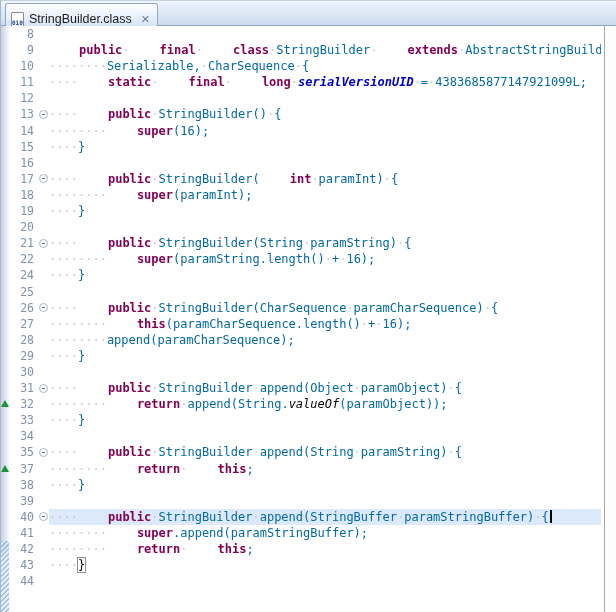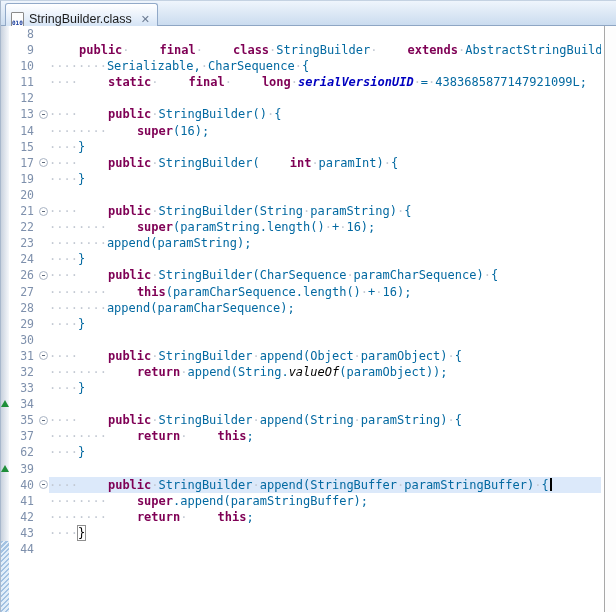--- a/index.html
+++ b/index.html
@@ -100,39 +100,41 @@
       </div>
     <div class="rows" id="rows">
         <div class="row"><span class="lnum">8</span><span class="foldcell"></span><span class="code"></span></div>
         <div class="row"><span class="lnum">9</span><span class="foldcell"></span><span class="code"><span class="tok-k">public</span><span class="ws">·</span><span class="tok-k">final</span><span class="ws">·</span><span class="tok-k">class</span><span class="ws">·</span><span class="tok-p">StringBuilder</span><span class="ws">·</span><span class="tok-k">extends</span><span class="ws">·</span><span class="tok-p">AbstractStringBuilder</span><span class="ws">·</span><span class="tok-k">implements</span></span></div>
         <div class="row"><span class="lnum">10</span><span class="foldcell"></span><span class="code"><span class="ws">·</span><span class="ws">·</span><span class="ws">·</span><span class="ws">·</span><span class="ws">·</span><span class="ws">·</span><span class="ws">·</span><span class="ws">·</span><span class="tok-p">Serializable,</span><span class="ws">·</span><span class="tok-p">CharSequence</span><span class="ws">·</span><span class="tok-p">{</span></span></div>
         <div class="row"><span class="lnum">11</span><span class="foldcell"></span><span class="code"><span class="ws">·</span><span class="ws">·</span><span class="ws">·</span><span class="ws">·</span><span class="tok-k">static</span><span class="ws">·</span><span class="tok-k">final</span><span class="ws">·</span><span class="tok-k">long</span><span class="ws">·</span><span class="tok-sf">serialVersionUID</span><span class="ws">·</span><span class="tok-p">=</span><span class="ws">·</span><span class="tok-p">4383685877147921099L;</span></span></div>
         <div class="row"><span class="lnum">12</span><span class="foldcell"></span><span class="code"></span></div>
         <div class="row"><span class="lnum">13</span><span class="foldcell"><span class="fold"></span></span><span class="code"><span class="ws">·</span><span class="ws">·</span><span class="ws">·</span><span class="ws">·</span><span class="tok-k">public</span><span class="ws">·</span><span class="tok-p">StringBuilder()</span><span class="ws">·</span><span class="tok-p">{</span></span></div>
         <div class="row"><span class="lnum">14</span><span class="foldcell"></span><span class="code"><span class="ws">·</span><span class="ws">·</span><span class="ws">·</span><span class="ws">·</span><span class="ws">·</span><span class="ws">·</span><span class="ws">·</span><span class="ws">·</span><span class="tok-k">super</span><span class="tok-p">(16);</span></span></div>
         <div class="row"><span class="lnum">15</span><span class="foldcell"></span><span class="code"><span class="ws">·</span><span class="ws">·</span><span class="ws">·</span><span class="ws">·</span><span class="tok-p">}</span></span></div>
+        <div class="row"><span class="lnum">16</span><span class="foldcell"></span><span class="code"></span></div>
         <div class="row"><span class="lnum">17</span><span class="foldcell"><span class="fold"></span></span><span class="code"><span class="ws">·</span><span class="ws">·</span><span class="ws">·</span><span class="ws">·</span><span class="tok-k">public</span><span class="ws">·</span><span class="tok-p">StringBuilder(</span><span class="tok-k">int</span><span class="ws">·</span><span class="tok-p">paramInt)</span><span class="ws">·</span><span class="tok-p">{</span></span></div>
+        <div class="row"><span class="lnum">18</span><span class="foldcell"></span><span class="code"><span class="ws">·</span><span class="ws">·</span><span class="ws">·</span><span class="ws">·</span><span class="ws">·</span><span class="ws">·</span><span class="ws">·</span><span class="ws">·</span><span class="tok-k">super</span><span class="tok-p">(paramInt);</span></span></div>
         <div class="row"><span class="lnum">19</span><span class="foldcell"></span><span class="code"><span class="ws">·</span><span class="ws">·</span><span class="ws">·</span><span class="ws">·</span><span class="tok-p">}</span></span></div>
         <div class="row"><span class="lnum">20</span><span class="foldcell"></span><span class="code"></span></div>
         <div class="row"><span class="lnum">21</span><span class="foldcell"><span class="fold"></span></span><span class="code"><span class="ws">·</span><span class="ws">·</span><span class="ws">·</span><span class="ws">·</span><span class="tok-k">public</span><span class="ws">·</span><span class="tok-p">StringBuilder(String</span><span class="ws">·</span><span class="tok-p">paramString)</span><span class="ws">·</span><span class="tok-p">{</span></span></div>
         <div class="row"><span class="lnum">22</span><span class="foldcell"></span><span class="code"><span class="ws">·</span><span class="ws">·</span><span class="ws">·</span><span class="ws">·</span><span class="ws">·</span><span class="ws">·</span><span class="ws">·</span><span class="ws">·</span><span class="tok-k">super</span><span class="tok-p">(paramString.length()</span><span class="ws">·</span><span class="tok-p">+</span><span class="ws">·</span><span class="tok-p">16);</span></span></div>
-        <div class="row"><span class="lnum">23</span><span class="foldcell"></span><span class="code"><span class="ws">·</span><span class="ws">·</span><span class="ws">·</span><span class="ws">·</span><span class="ws">·</span><span class="ws">·</span><span class="ws">·</span><span class="ws">·</span><span class="tok-p">append(paramString);</span></span></div>
         <div class="row"><span class="lnum">24</span><span class="foldcell"></span><span class="code"><span class="ws">·</span><span class="ws">·</span><span class="ws">·</span><span class="ws">·</span><span class="tok-p">}</span></span></div>
+        <div class="row"><span class="lnum">25</span><span class="foldcell"></span><span class="code"></span></div>
         <div class="row"><span class="lnum">26</span><span class="foldcell"><span class="fold"></span></span><span class="code"><span class="ws">·</span><span class="ws">·</span><span class="ws">·</span><span class="ws">·</span><span class="tok-k">public</span><span class="ws">·</span><span class="tok-p">StringBuilder(CharSequence</span><span class="ws">·</span><span class="tok-p">paramCharSequence)</span><span class="ws">·</span><span class="tok-p">{</span></span></div>
         <div class="row"><span class="lnum">27</span><span class="foldcell"></span><span class="code"><span class="ws">·</span><span class="ws">·</span><span class="ws">·</span><span class="ws">·</span><span class="ws">·</span><span class="ws">·</span><span class="ws">·</span><span class="ws">·</span><span class="tok-k">this</span><span class="tok-p">(paramCharSequence.length()</span><span class="ws">·</span><span class="tok-p">+</span><span class="ws">·</span><span class="tok-p">16);</span></span></div>
         <div class="row"><span class="lnum">28</span><span class="foldcell"></span><span class="code"><span class="ws">·</span><span class="ws">·</span><span class="ws">·</span><span class="ws">·</span><span class="ws">·</span><span class="ws">·</span><span class="ws">·</span><span class="ws">·</span><span class="tok-p">append(paramCharSequence);</span></span></div>
         <div class="row"><span class="lnum">29</span><span class="foldcell"></span><span class="code"><span class="ws">·</span><span class="ws">·</span><span class="ws">·</span><span class="ws">·</span><span class="tok-p">}</span></span></div>
         <div class="row"><span class="lnum">30</span><span class="foldcell"></span><span class="code"></span></div>
         <div class="row"><span class="lnum">31</span><span class="foldcell"><span class="fold"></span></span><span class="code"><span class="ws">·</span><span class="ws">·</span><span class="ws">·</span><span class="ws">·</span><span class="tok-k">public</span><span class="ws">·</span><span class="tok-p">StringBuilder</span><span class="ws">·</span><span class="tok-p">append(Object</span><span class="ws">·</span><span class="tok-p">paramObject)</span><span class="ws">·</span><span class="tok-p">{</span></span></div>
         <div class="row"><span class="lnum">32</span><span class="foldcell"></span><span class="code"><span class="ws">·</span><span class="ws">·</span><span class="ws">·</span><span class="ws">·</span><span class="ws">·</span><span class="ws">·</span><span class="ws">·</span><span class="ws">·</span><span class="tok-k">return</span><span class="ws">·</span><span class="tok-p">append(String.</span><span class="tok-sm">valueOf</span><span class="tok-p">(paramObject));</span></span></div>
         <div class="row"><span class="lnum">33</span><span class="foldcell"></span><span class="code"><span class="ws">·</span><span class="ws">·</span><span class="ws">·</span><span class="ws">·</span><span class="tok-p">}</span></span></div>
         <div class="row"><span class="lnum">34</span><span class="foldcell"></span><span class="code"></span></div>
         <div class="row"><span class="lnum">35</span><span class="foldcell"><span class="fold"></span></span><span class="code"><span class="ws">·</span><span class="ws">·</span><span class="ws">·</span><span class="ws">·</span><span class="tok-k">public</span><span class="ws">·</span><span class="tok-p">StringBuilder</span><span class="ws">·</span><span class="tok-p">append(String</span><span class="ws">·</span><span class="tok-p">paramString)</span><span class="ws">·</span><span class="tok-p">{</span></span></div>
         <div class="row"><span class="lnum">37</span><span class="foldcell"></span><span class="code"><span class="ws">·</span><span class="ws">·</span><span class="ws">·</span><span class="ws">·</span><span class="ws">·</span><span class="ws">·</span><span class="ws">·</span><span class="ws">·</span><span class="tok-k">return</span><span class="ws">·</span><span class="tok-k">this</span><span class="tok-p">;</span></span></div>
-        <div class="row"><span class="lnum">62</span><span class="foldcell"></span><span class="code"><span class="ws">·</span><span class="ws">·</span><span class="ws">·</span><span class="ws">·</span><span class="tok-p">}</span></span></div>
+        <div class="row"><span class="lnum">38</span><span class="foldcell"></span><span class="code"><span class="ws">·</span><span class="ws">·</span><span class="ws">·</span><span class="ws">·</span><span class="tok-p">}</span></span></div>
         <div class="row"><span class="lnum">39</span><span class="foldcell"></span><span class="code"></span></div>
         <div class="row current"><span class="lnum">40</span><span class="foldcell"><span class="fold"></span></span><span class="code"><span class="ws">·</span><span class="ws">·</span><span class="ws">·</span><span class="ws">·</span><span class="tok-k">public</span><span class="ws">·</span><span class="tok-p">StringBuilder</span><span class="ws">·</span><span class="tok-p">append(StringBuffer</span><span class="ws">·</span><span class="tok-p">paramStringBuffer)</span><span class="ws">·</span><span class="tok-p">{</span><span class="caret"></span></span></div>
         <div class="row"><span class="lnum">41</span><span class="foldcell"></span><span class="code"><span class="ws">·</span><span class="ws">·</span><span class="ws">·</span><span class="ws">·</span><span class="ws">·</span><span class="ws">·</span><span class="ws">·</span><span class="ws">·</span><span class="tok-k">super</span><span class="tok-p">.append(paramStringBuffer);</span></span></div>
         <div class="row"><span class="lnum">42</span><span class="foldcell"></span><span class="code"><span class="ws">·</span><span class="ws">·</span><span class="ws">·</span><span class="ws">·</span><span class="ws">·</span><span class="ws">·</span><span class="ws">·</span><span class="ws">·</span><span class="tok-k">return</span><span class="ws">·</span><span class="tok-k">this</span><span class="tok-p">;</span></span></div>
         <div class="row"><span class="lnum">43</span><span class="foldcell"></span><span class="code"><span class="ws">·</span><span class="ws">·</span><span class="ws">·</span><span class="ws">·</span><span class="tok-bm">}</span></span></div>
         <div class="row"><span class="lnum">44</span><span class="foldcell"></span><span class="code"></span></div>
       </div>
     <div class="vline"></div>
     <div class="overview"></div>
   </div>

